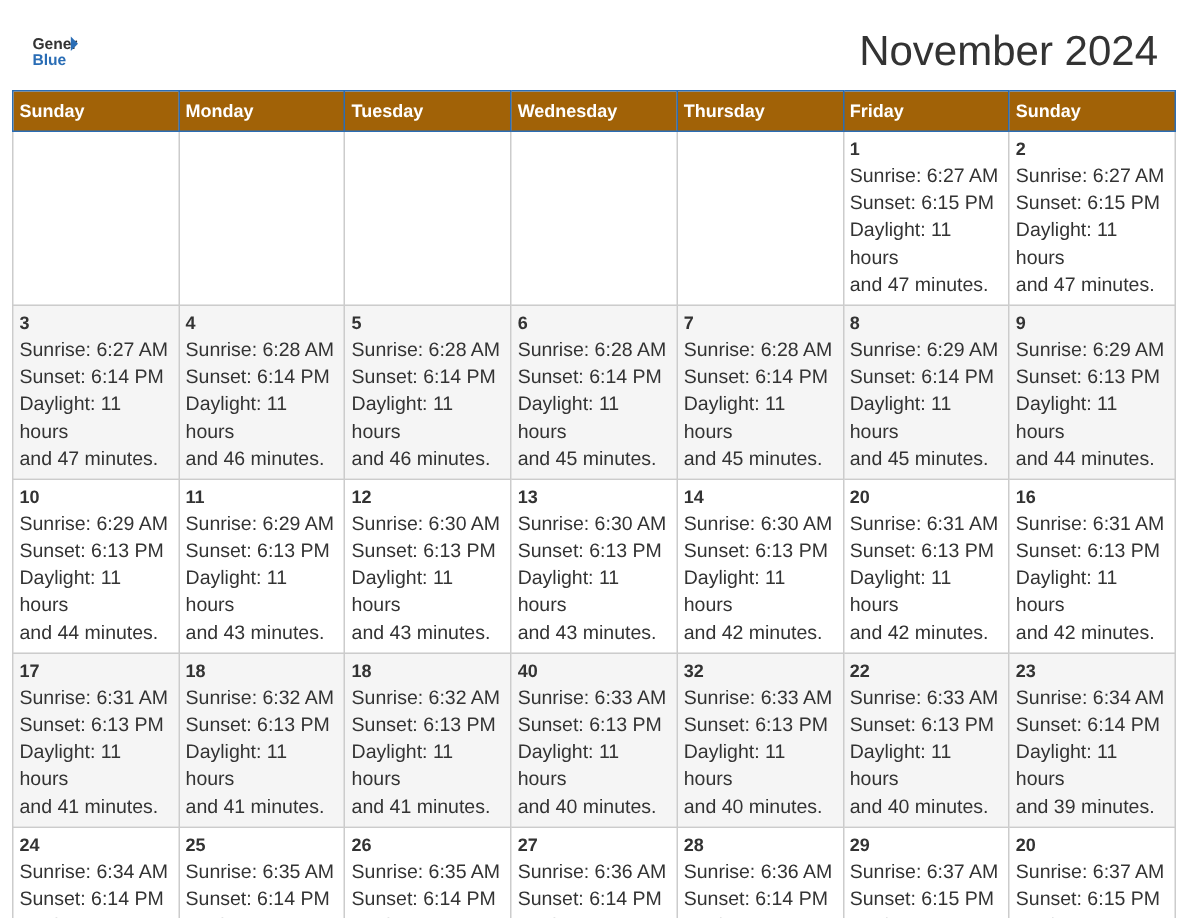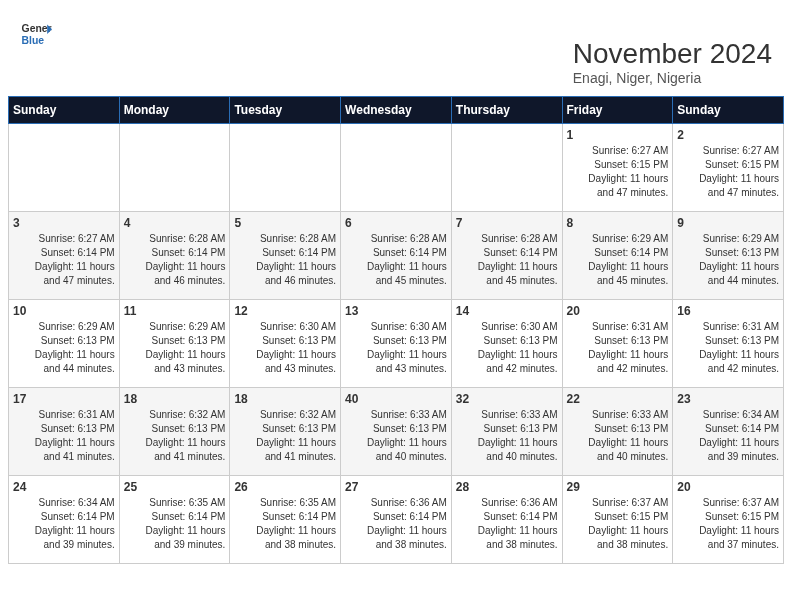--- a/index.html
+++ b/index.html
@@ -19,41 +19,40 @@
     .logo {
       display: flex;
       align-items: center;
       gap: 4px;
     }
     .logo-icon {
       width: 32px;
       height: 32px;
     }
     .title-block {
-      text-align: left;
-      margin-top: 20px;
+      text-align: center;
     }
     .main-title {
       font-size: 28px;
       font-weight: normal;
       color: #333;
     }
     .subtitle {
       font-size: 14px;
       color: #555;
     }
     .calendar-wrapper {
       padding: 0 8px 8px 8px;
     }
     table {
       width: 100%;
       border-collapse: collapse;
     }
     thead th {
-      background: #0f172a;
+      background: #a16207;
       color: white;
       padding: 6px 4px;
       text-align: left;
       font-size: 12px;
       border: 1px solid #2a6db5;
     }
     tbody td {
       border: 1px solid #ccc;
       vertical-align: top;
       padding: 4px;
@@ -65,43 +64,41 @@
       background: #f5f5f5;
     }
     .day-num {
       font-weight: bold;
       font-size: 12px;
       color: #333;
       display: block;
       margin-bottom: 2px;
     }
     .day-info {
-      font-size: 10px;
+      font-size: 13px;
       color: #333;
       line-height: 1.4;
-      text-align: right;
     }
     .empty-cell {
       background: #fff;
     }
   </style>
 </head>
 <body>
 
 <div class="header">
   <div class="logo">
     <svg class="logo-icon" viewBox="0 0 40 40">
       <text x="2" y="18" font-size="13" font-weight="bold" fill="#333">General</text>
       <text x="2" y="32" font-size="13" font-weight="bold" fill="#2a6db5">Blue</text>
       <polygon points="34,8 40,14 34,20" fill="#2a6db5"></polygon>
     </svg>
   </div>
   <div class="title-block">
     <div class="main-title">November 2024</div>
-    <div class="subtitle">Enagi, Niger, Nigeria</div>
   </div>
 </div>
 
 <div class="calendar-wrapper">
   <table>
     <thead>
       <tr id="weekday-header">
           <th>Sunday</th>
           <th>Monday</th>
           <th>Tuesday</th>

